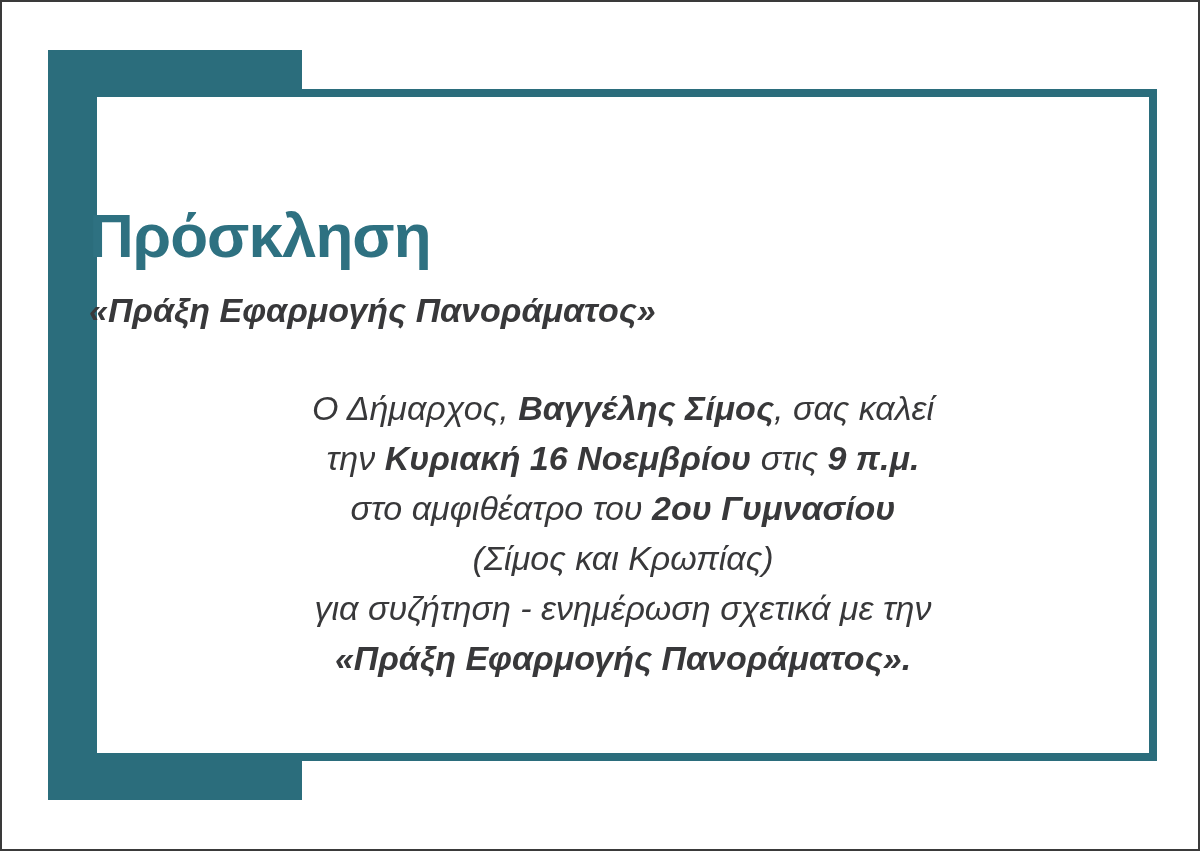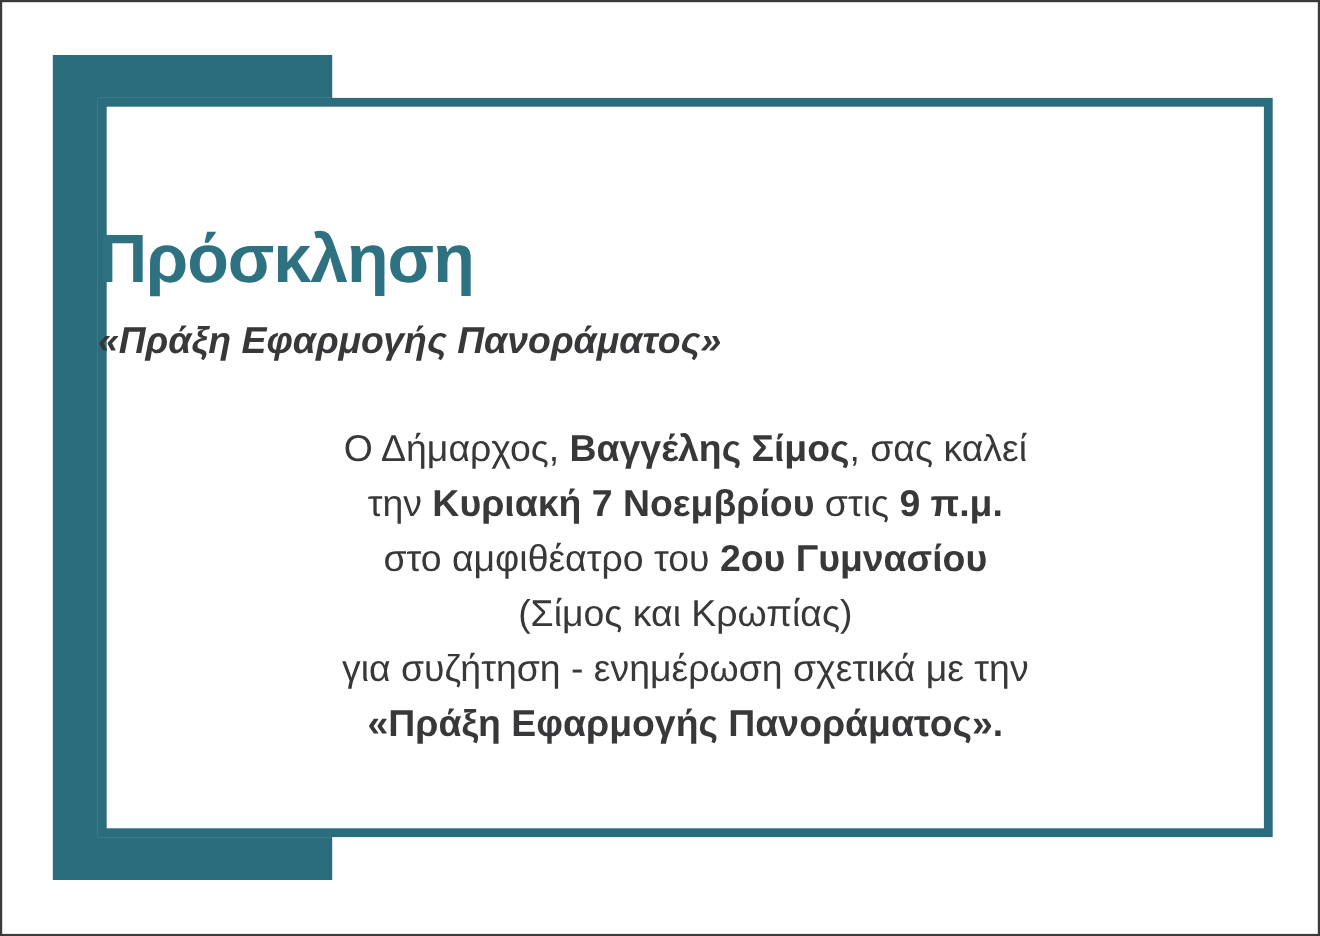--- a/index.html
+++ b/index.html
@@ -66,20 +66,21 @@
     font-style:italic;
   }
   .body-block{
     position:absolute;
     left:87px;width:1068px;
     top:381px;
     text-align:center;
     font-size:34px;
     line-height:50px;
     color:var(--body-text);
+    font-style:italic;
   }
   .body-block .bold{font-weight:bold;}
 </style>
 </head>
 <body>
 
 <div class="page">
 
   <div class="teal-rect"></div>
 
@@ -88,21 +89,21 @@
 
   <div class="content-line title">Πρόσκληση</div>
 
   <div class="content-line subtitle">«Πράξη Εφαρμογής Πανοράματος»</div>
 
   <div class="body-block">
     <div>
       <span>Ο Δήμαρχος, </span><span class="bold">Βαγγέλης Σίμος</span><span>, σας καλεί</span>
     </div>
     <div>
-      <span>την </span><span class="bold">Κυριακή 7 Νοεμβρίου</span><span> στις </span><span class="bold">9 π.μ.</span>
+      <span>την </span><span class="bold">Κυριακή 16 Νοεμβρίου</span><span> στις </span><span class="bold">9 π.μ.</span>
     </div>
     <div>
       <span>στο αμφιθέατρο του </span><span class="bold">2ου Γυμνασίου</span>
     </div>
     <div>
       <span>(Σίμος και Κρωπίας)</span>
     </div>
     <div>
       <span>για συζήτηση - ενημέρωση σχετικά με την</span>
     </div>

